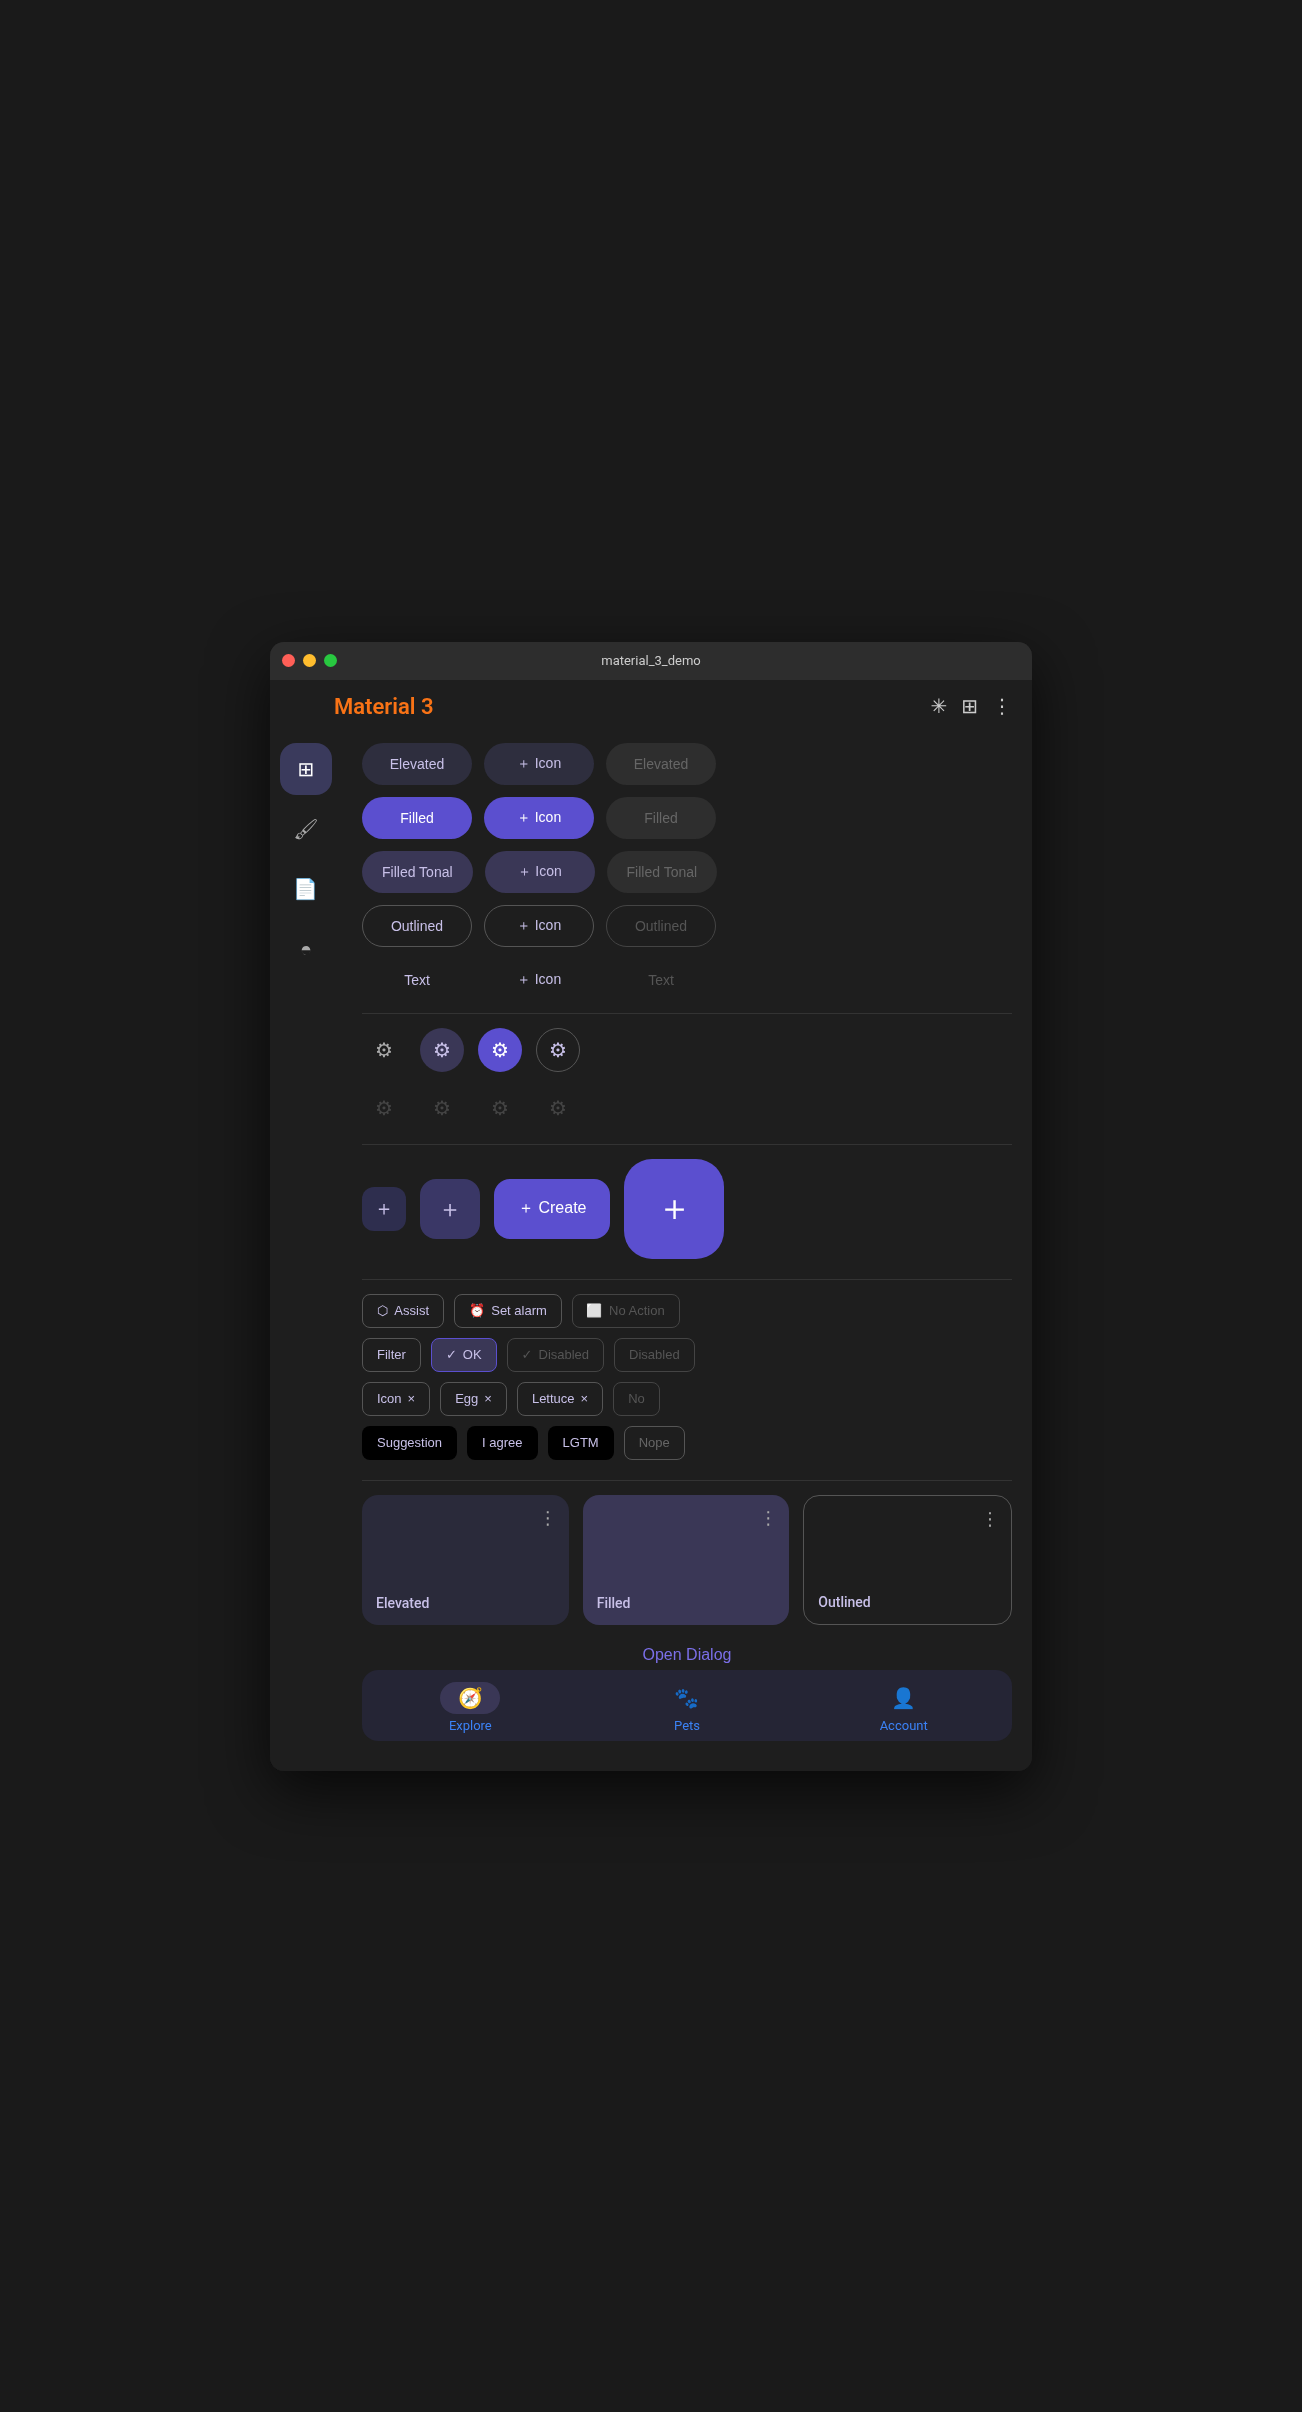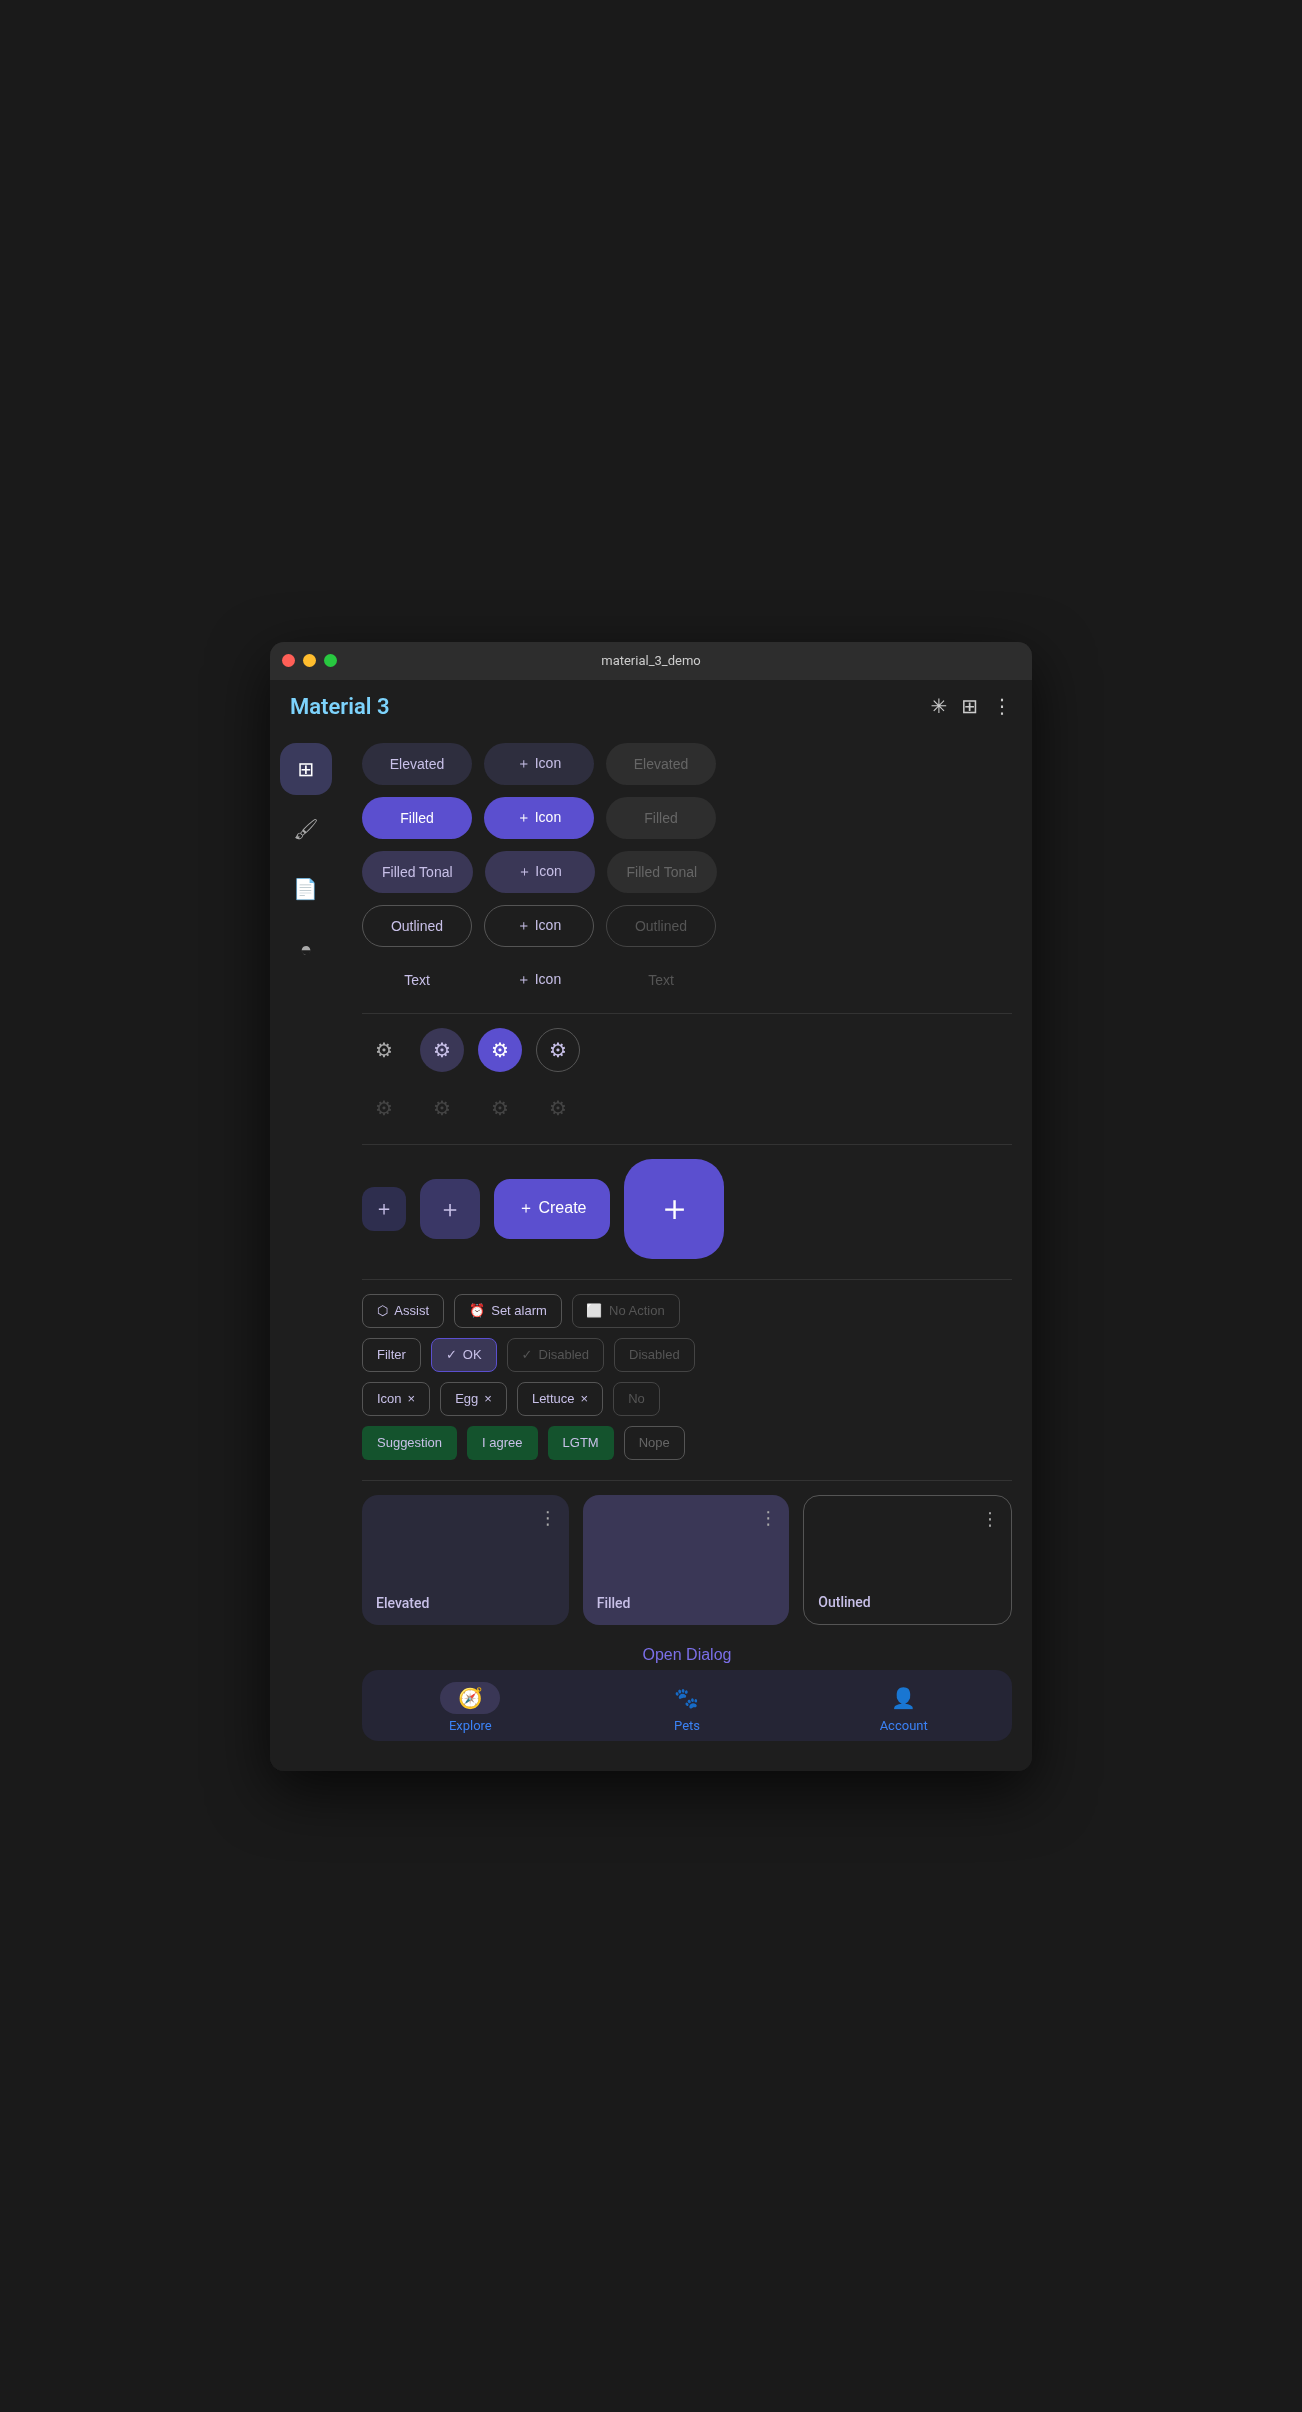--- a/index.html
+++ b/index.html
@@ -51,23 +51,24 @@
       background: #1e1e1e;
     }
     .header {
       display: flex;
       align-items: center;
       justify-content: space-between;
       padding: 14px 20px;
       background: #1e1e1e;
     }
     .header-title {
-      color: #7dd3fc;
+      color: #f97316;
       font-size: 22px;
       font-weight: 600;
+      margin-left: 44px;
     }
     .header-actions {
       display: flex;
       gap: 14px;
       align-items: center;
     }
     .header-icon {
       color: #ccc;
       font-size: 20px;
       cursor: pointer;
@@ -268,24 +269,23 @@
       color: #555;
       border-color: #444;
       cursor: default;
     }
     .chip-selected {
       background: #3a3756;
       border-color: #5b4fcf;
       color: #c8c0e8;
     }
     .chip-filled {
-      background: #14532d;
+      background: #000000;
       border-color: transparent;
       color: #c8c0e8;
-      border-radius: 6px;
     }
     .chip-no-border {
       border: 1.5px solid #555;
       background: transparent;
       color: #666;
     }
     
     .cards-row {
       display: flex;
       gap: 14px;

